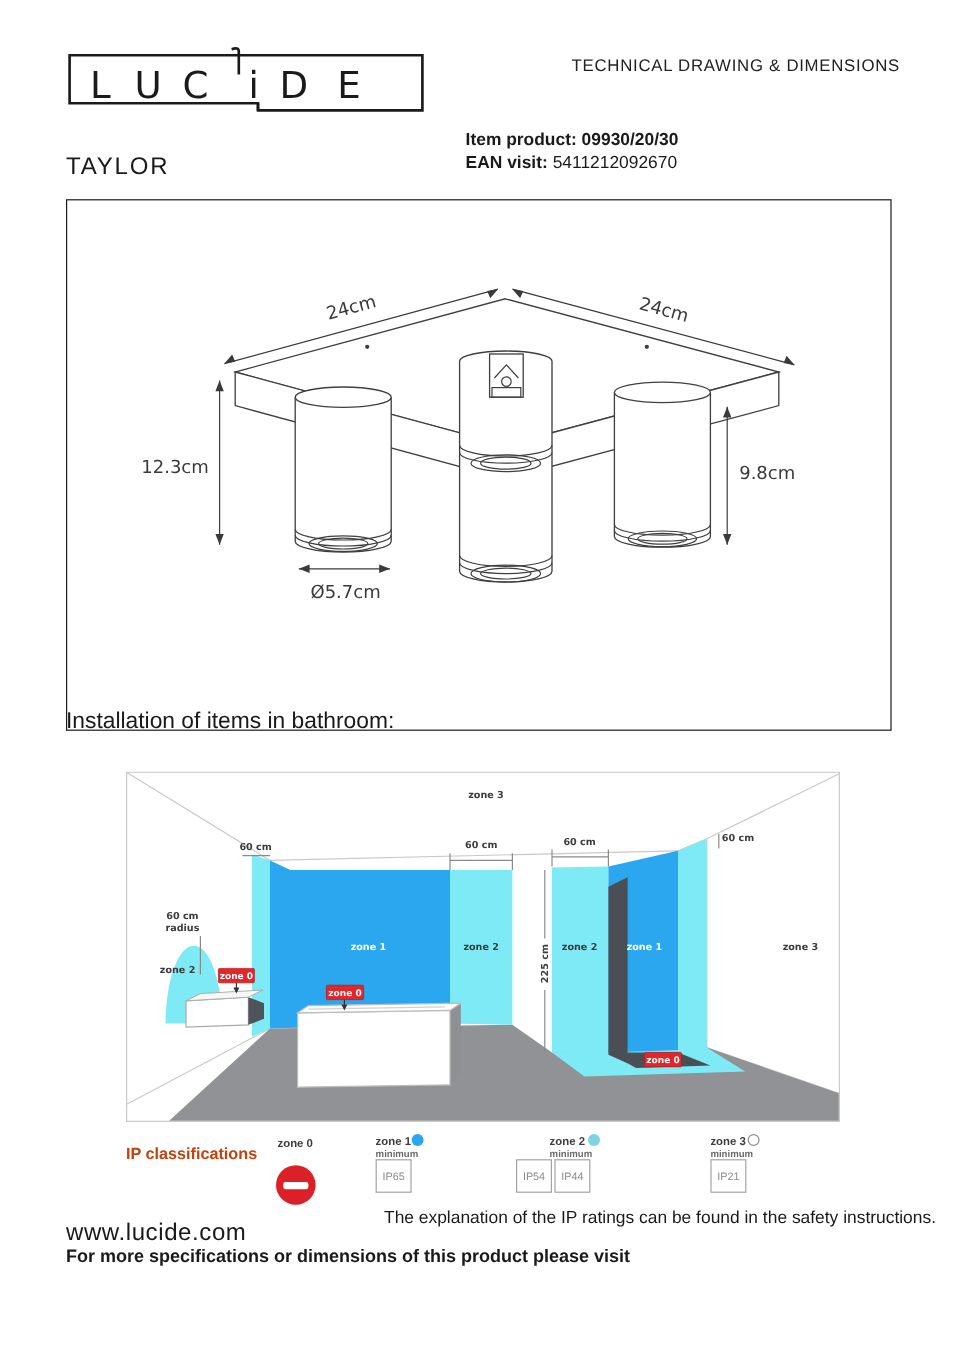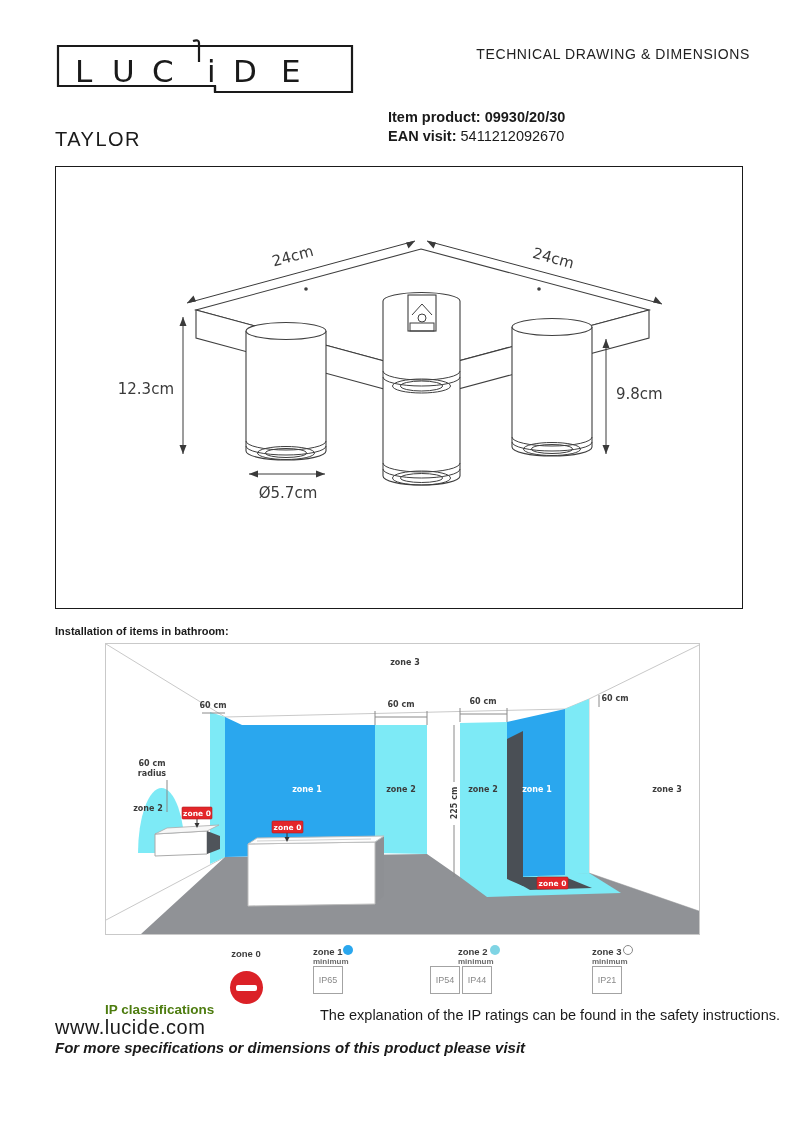--- a/index.html
+++ b/index.html
@@ -8,31 +8,31 @@
   }
   *{margin:0;padding:0;box-sizing:border-box;}
   html,body{background:#fff;}
   body{width:800px;height:1131px;position:relative;font-family:"Liberation Sans",sans-serif;color:#1a1a1a;overflow:hidden;}
   .abs{position:absolute;}
   .doc-title{top:46px;right:50px;font-size:14px;letter-spacing:.6px;color:#222;}
   .product-title{left:55px;top:128px;font-size:20px;font-weight:normal;letter-spacing:1.5px;}
   .item-block{left:388px;top:108px;font-size:14.5px;line-height:19px;}
   .item-block b{font-weight:bold;}
   .drawing-box{left:55px;top:166px;width:688px;height:443px;border:1.6px solid #1a1a1a;}
-  .bath-heading{left:55px;top:625px;font-size:11px;font-weight:bold;}
+  .bath-heading{left:55px;top:591px;font-size:19px;font-weight:normal;}
   .bath-wrap{left:105px;top:643px;width:595px;height:292px;}
-  .legend-title{left:105px;top:954px;font-size:13.5px;font-weight:bold;color:#4d7c0f;margin-top:48px;}
+  .legend-title{left:105px;top:954px;font-size:13.5px;font-weight:bold;color:#c2410c;}
   .lg-zone{font-size:9.5px;font-weight:bold;color:#3c3c3c;white-space:nowrap;}
   .lg-min{font-size:8px;font-weight:bold;color:#6b6b6b;}
   .lg-dot{width:10px;height:10px;border-radius:50%;display:inline-block;}
   .ip-box{border:1px solid #a3a3a3;width:30px;height:28px;display:flex;align-items:center;justify-content:center;font-size:9px;color:#8a8a8a;background:#fff;}
   .noentry{width:33px;height:33px;border-radius:50%;background:#DB2127;display:flex;align-items:center;justify-content:center;}
   .noentry .bar{width:21px;height:6px;background:#fff;border-radius:2px;}
   .note{left:0;top:1007px;width:780px;text-align:right;font-size:14.5px;color:#1a1a1a;}
-  .footer-1{left:55px;top:1039px;font-size:15px;font-weight:bold;font-style:italic;}
+  .footer-1{left:55px;top:1039px;font-size:15px;font-weight:bold;}
   .footer-2{left:55px;top:1016px;font-size:20px;font-weight:normal;letter-spacing:.5px;}
   svg text{font-family:"DejaVu Sans","Liberation Sans",sans-serif;}
   .dim-txt{font-size:15px;fill:#3a3a3a;}
   .b-lbl{font-size:8px;font-weight:bold;fill:#3c3c3c;}
   .b-lbl-w{font-size:8px;font-weight:bold;fill:#ffffff;}
   .badge-t{font-size:7.5px;font-weight:bold;fill:#ffffff;}
   .f-zone1{fill:var(--c-zone1);} .f-zone2{fill:var(--c-zone2);}
   .thin{stroke:#c9c9c9;stroke-width:1;fill:none;}
   .dimline{stroke:#8a8a8a;stroke-width:1;fill:none;}
   .fix{stroke:var(--c-line);stroke-width:1.1;fill:#fff;}

